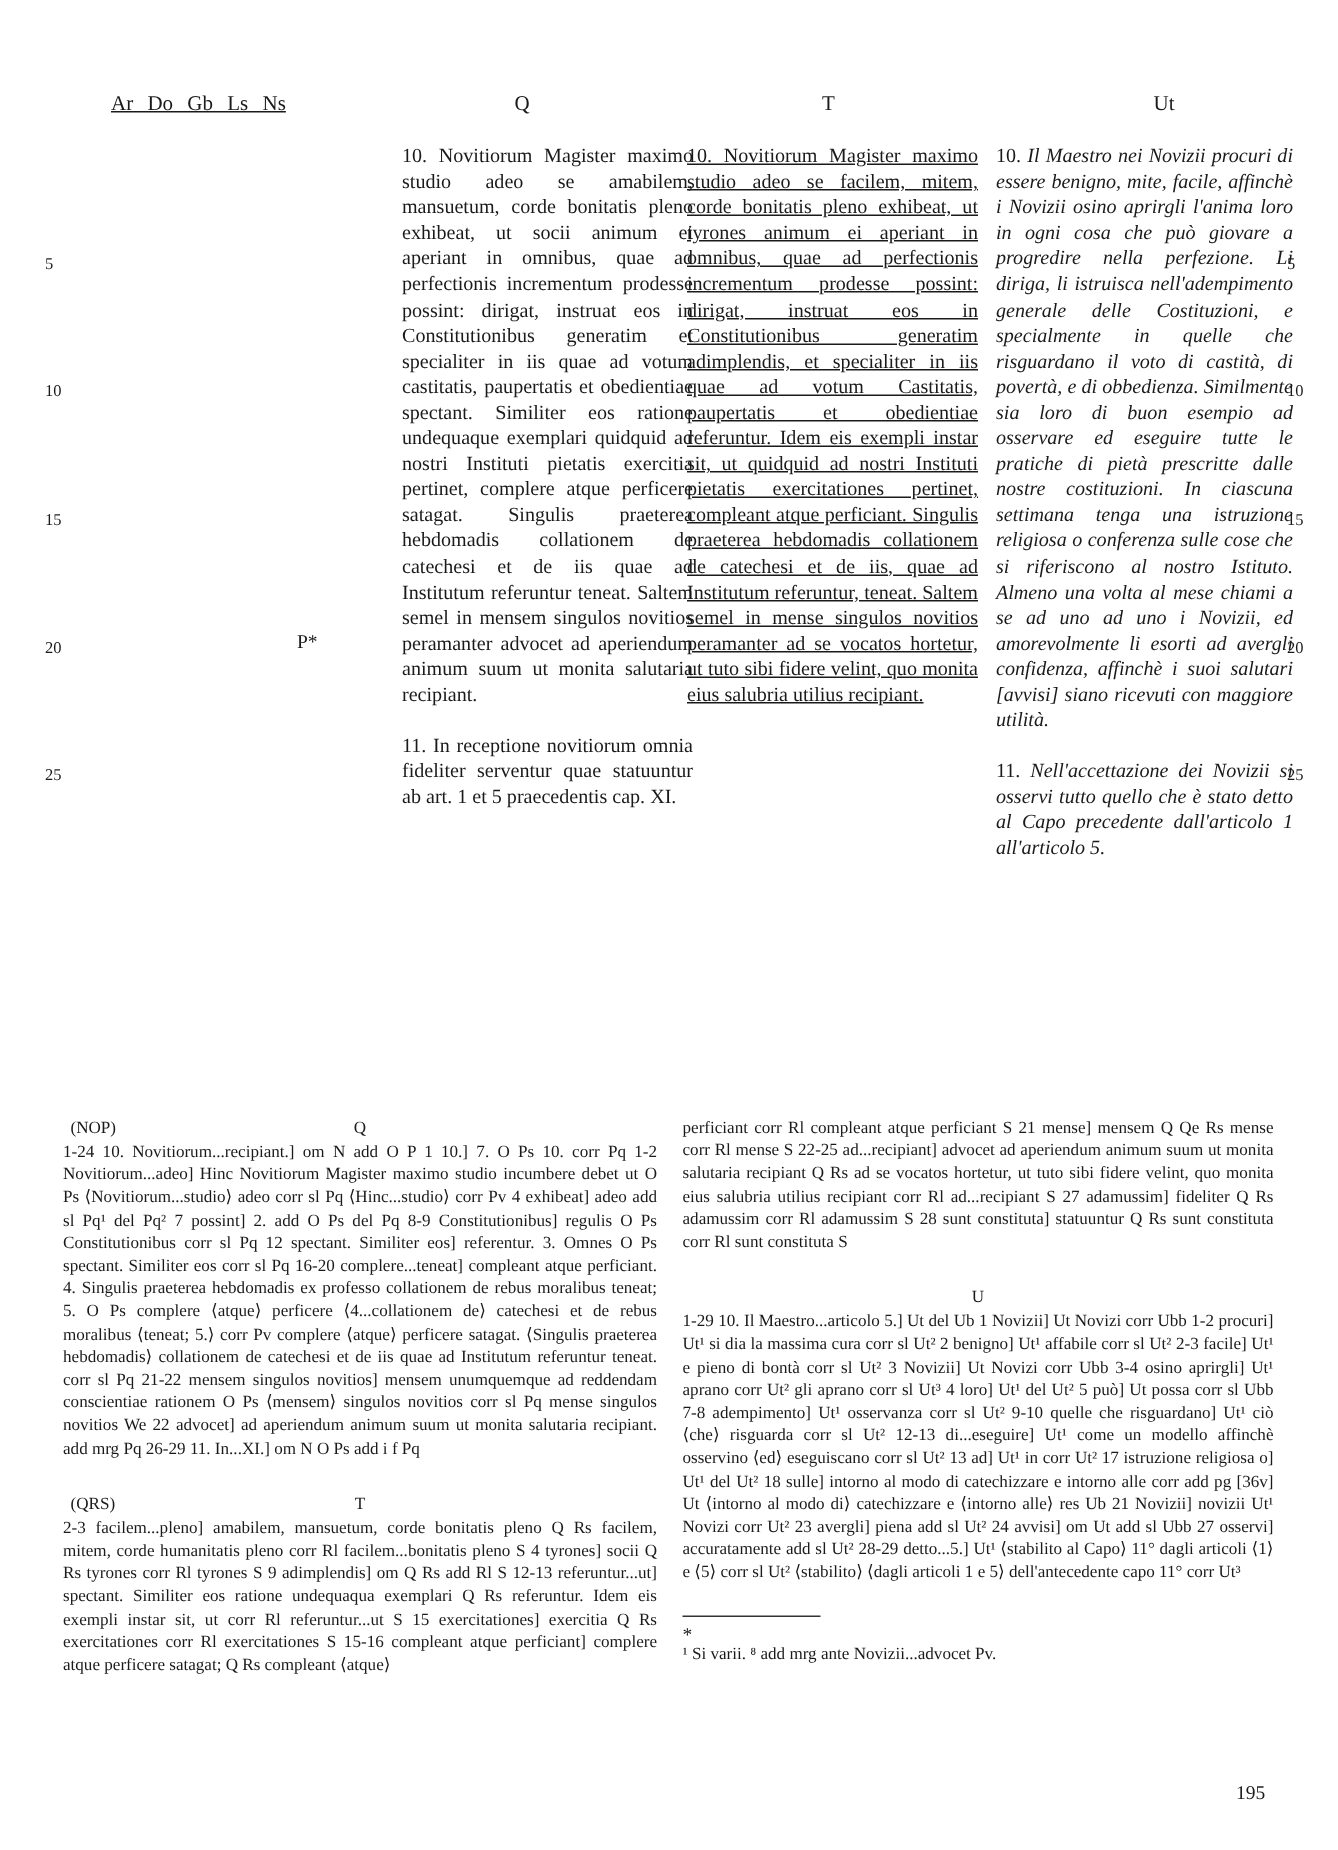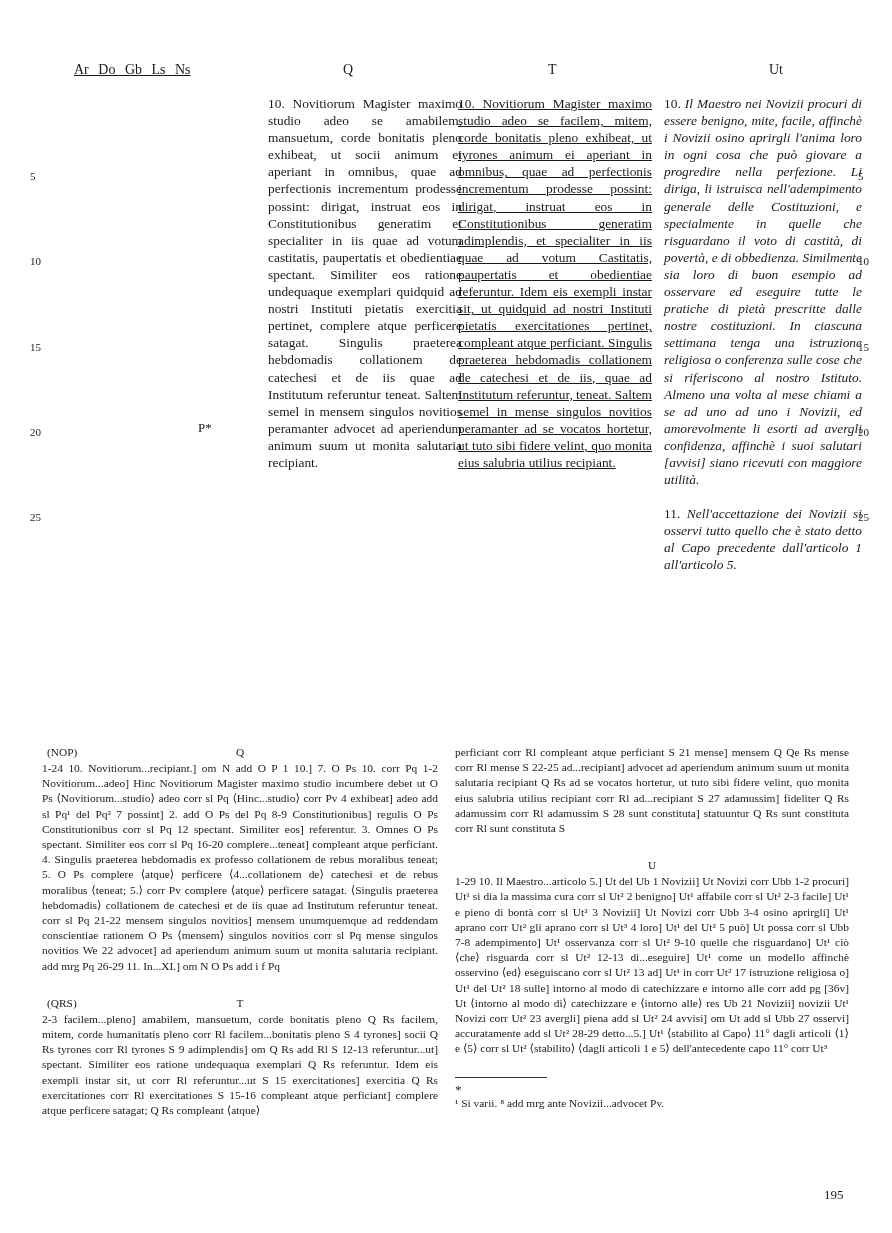--- a/index.html
+++ b/index.html
@@ -63,20 +63,21 @@
 <div class="ln ln-r" style="top:170px">5</div>
 <div class="ln ln-r" style="top:255px">10</div>
 <div class="ln ln-r" style="top:341px">15</div>
 <div class="ln ln-r" style="top:426px">20</div>
 <div class="ln ln-r" style="top:511px">25</div>
 
 <div class="siglum">P*</div>
 
 <div class="col col-q">
   <p>10. Novitiorum Magister maximo studio adeo se amabilem, mansuetum, corde bonitatis pleno exhibeat, ut socii animum ei aperiant in omnibus, quae ad perfectionis incrementum prodesse possint: dirigat, instruat eos in Constitutionibus generatim et specialiter in iis quae ad votum castitatis, paupertatis et obedientiae spectant. Similiter eos ratione undequaque exemplari quidquid ad nostri Instituti pietatis exercitia pertinet, complere atque perficere satagat. Singulis praeterea hebdomadis collationem de catechesi et de iis quae ad Institutum referuntur teneat. Saltem semel in mensem singulos novitios peramanter advocet ad aperiendum animum suum ut monita salutaria recipiant.</p>
+  <p class="art11">11. In receptione novitiorum omnia fideliter serventur quae statuuntur ab art. 1 et 5 praecedentis cap. XI.</p>
 </div>
 
 <div class="col col-t">
   <p>10. Novitiorum Magister maximo studio adeo se facilem, mitem, corde bonitatis pleno exhibeat, ut tyrones animum ei aperiant in omnibus, quae ad perfectionis incrementum prodesse possint: dirigat, instruat eos in Constitutionibus generatim adimplendis, et specialiter in iis quae ad votum Castitatis, paupertatis et obedientiae referuntur. Idem eis exempli instar sit, ut quidquid ad nostri Instituti pietatis exercitationes pertinet, compleant atque perficiant. Singulis praeterea hebdomadis collationem de catechesi et de iis, quae ad Institutum referuntur, teneat. Saltem semel in mense singulos novitios peramanter ad se vocatos hortetur, ut tuto sibi fidere velint, quo monita eius salubria utilius recipiant.</p>
 </div>
 
 <div class="col col-ut">
   <p><span class="num">10.</span> <span>Il Maestro nei Novizii procuri di essere benigno, mite, facile, affinchè i Novizii osino aprirgli l'anima loro in ogni cosa che può giovare a progredire nella perfezione. Li diriga, li istruisca nell'adempimento generale delle Costituzioni, e specialmente in quelle che risguardano il voto di castità, di povertà, e di obbedienza. Similmente sia loro di buon esempio ad osservare ed eseguire tutte le pratiche di pietà prescritte dalle nostre costituzioni. In ciascuna settimana tenga una istruzione religiosa o conferenza sulle cose che si riferiscono al nostro Istituto. Almeno una volta al mese chiami a se ad uno ad uno i Novizii, ed amorevolmente li esorti ad avergli confidenza, affinchè i suoi salutari [avvisi] siano ricevuti con maggiore utilità.</span></p>
   <p class="art11"><span class="num">11.</span> <span>Nell'accettazione dei Novizii si osservi tutto quello che è stato detto al Capo precedente dall'articolo 1 all'articolo 5.</span></p>
 </div>

